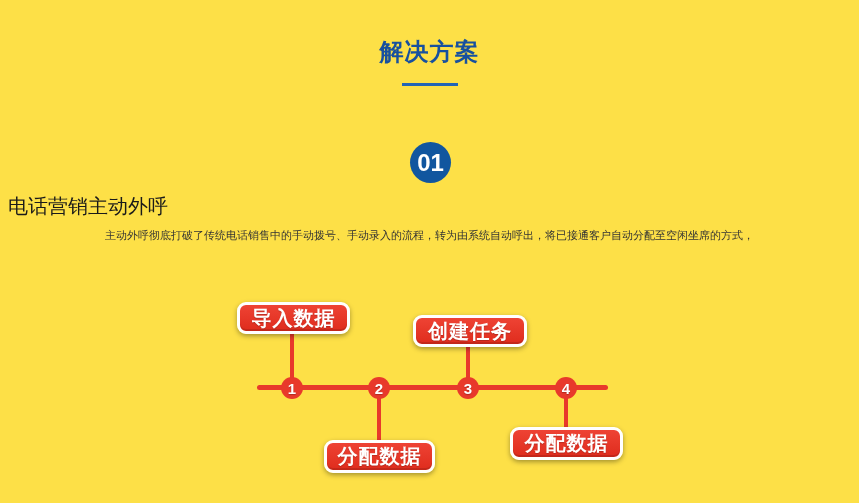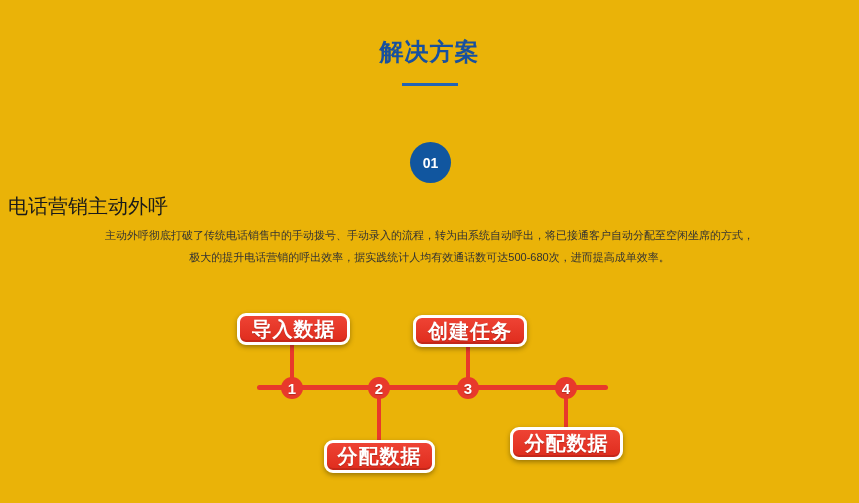--- a/index.html
+++ b/index.html
@@ -5,21 +5,21 @@
   html, body {
     margin: 0;
     padding: 0;
     background: #ffffff;
     font-family: "Liberation Sans", "DejaVu Sans", sans-serif;
   }
   .stage {
     position: relative;
     width: 859px;
     height: 503px;
-    background: #eab308;
+    background: #fde047;
     overflow: hidden;
   }
 
   
   .section-title {
     position: absolute;
     top: 36px;
     left: 0;
     width: 100%;
     text-align: center;
@@ -41,21 +41,21 @@
   
   .step-badge {
     position: absolute;
     top: 142px;
     left: 410px;
     width: 41px;
     height: 41px;
     border-radius: 50%;
     background: #11569f;
     color: #ffffff;
-    font-size: 14px;
+    font-size: 24px;
     font-weight: bold;
     display: flex;
     align-items: center;
     justify-content: center;
   }
 
   
   .solution-heading {
     position: absolute;
     top: 185px;
@@ -137,41 +137,40 @@
     box-shadow: 0 2px 5px rgba(0,0,0,0.35), inset 0 -2px 0 rgba(0,0,0,0.12);
     color: #ffffff;
     font-size: 20px;
     font-weight: bold;
     letter-spacing: 1px;
     display: flex;
     align-items: center;
     justify-content: center;
     text-shadow: 0 1px 1px rgba(0,0,0,0.2);
   }
-  #box-s1 { left: 237px; top: 313px; width: 113px; height: 32px; }
+  #box-s1 { left: 237px; top: 302px; width: 113px; height: 32px; }
   #box-s3 { left: 413px; top: 315px; width: 114px; height: 32px; }
   #box-s2 { left: 324px; top: 440px; width: 111px; height: 33px; }
   #box-s4 { left: 510px; top: 427px; width: 113px; height: 33px; }
 </style>
 </head>
 <body>
 
 <div class="stage">
 
   <h2 class="section-title">解决方案</h2>
 
   <div class="title-underline"></div>
 
   <div class="step-badge">01</div>
 
   <h3 class="solution-heading">电话营销主动外呼</h3>
 
   <p class="solution-desc">
     <span>主动外呼彻底打破了传统电话销售中的手动拨号、手动录入的流程，转为由系统自动呼出，将已接通客户自动分配至空闲坐席的方式，</span><br>
-    <span>极大的提升电话营销的呼出效率，据实践统计人均有效通话数可达500-680次，进而提高成单效率。</span>
   </p>
 
   <div class="flow">
 
     <div class="flow-hline"></div>
 
     <div class="flow-connector" id="conn-s1"></div>
     <div class="flow-connector" id="conn-s2"></div>
     <div class="flow-connector" id="conn-s3"></div>
     <div class="flow-connector" id="conn-s4"></div>

